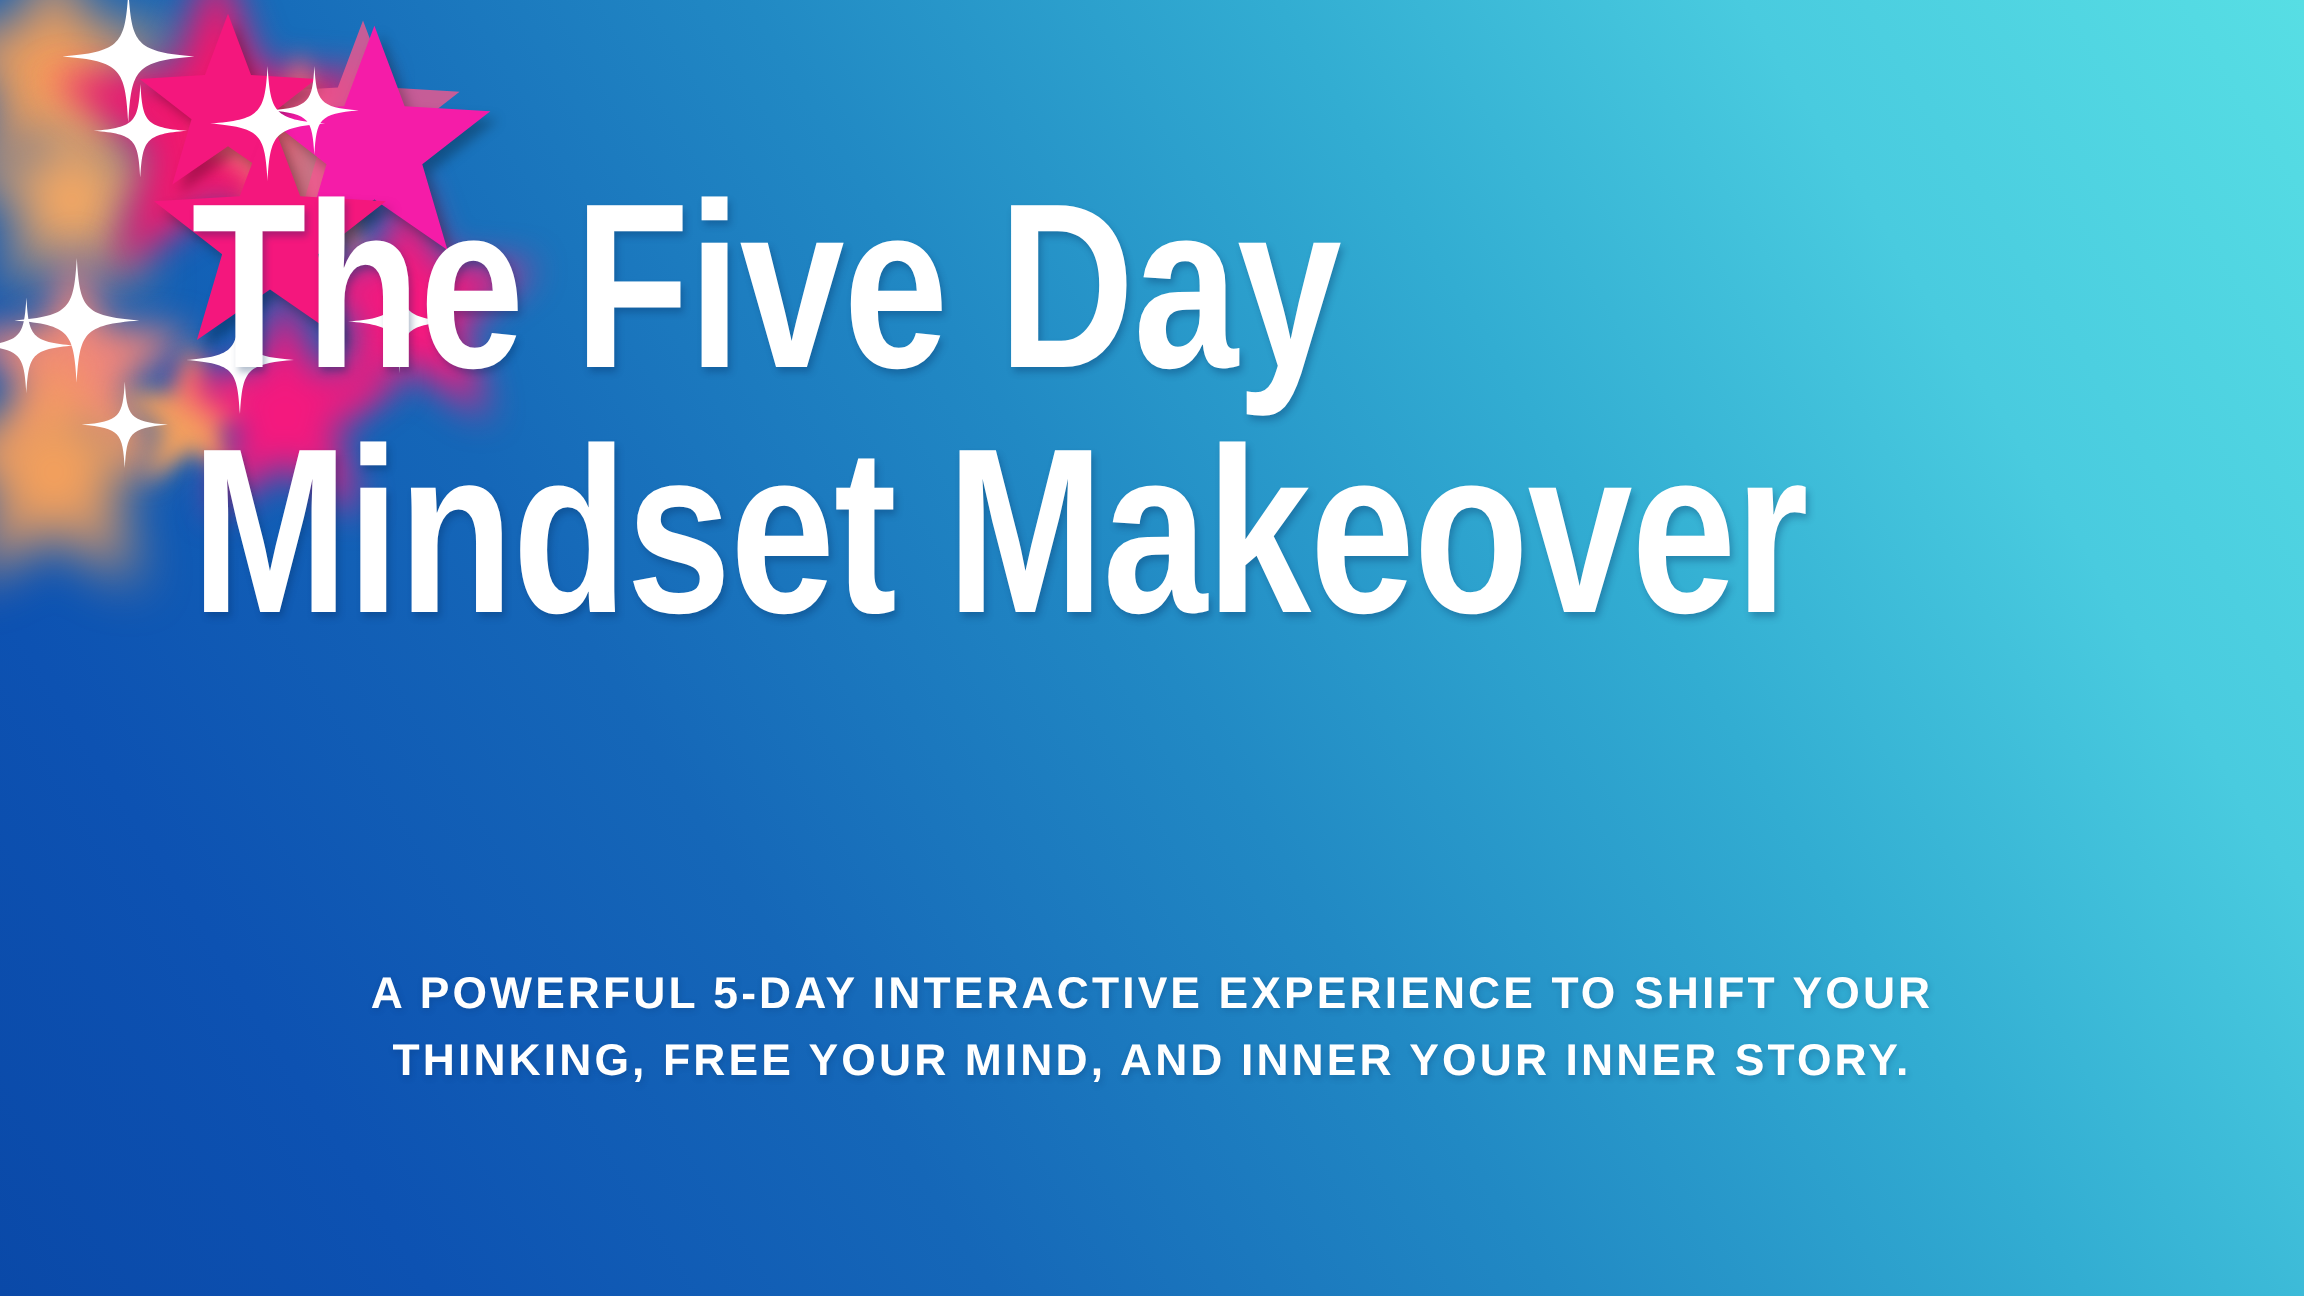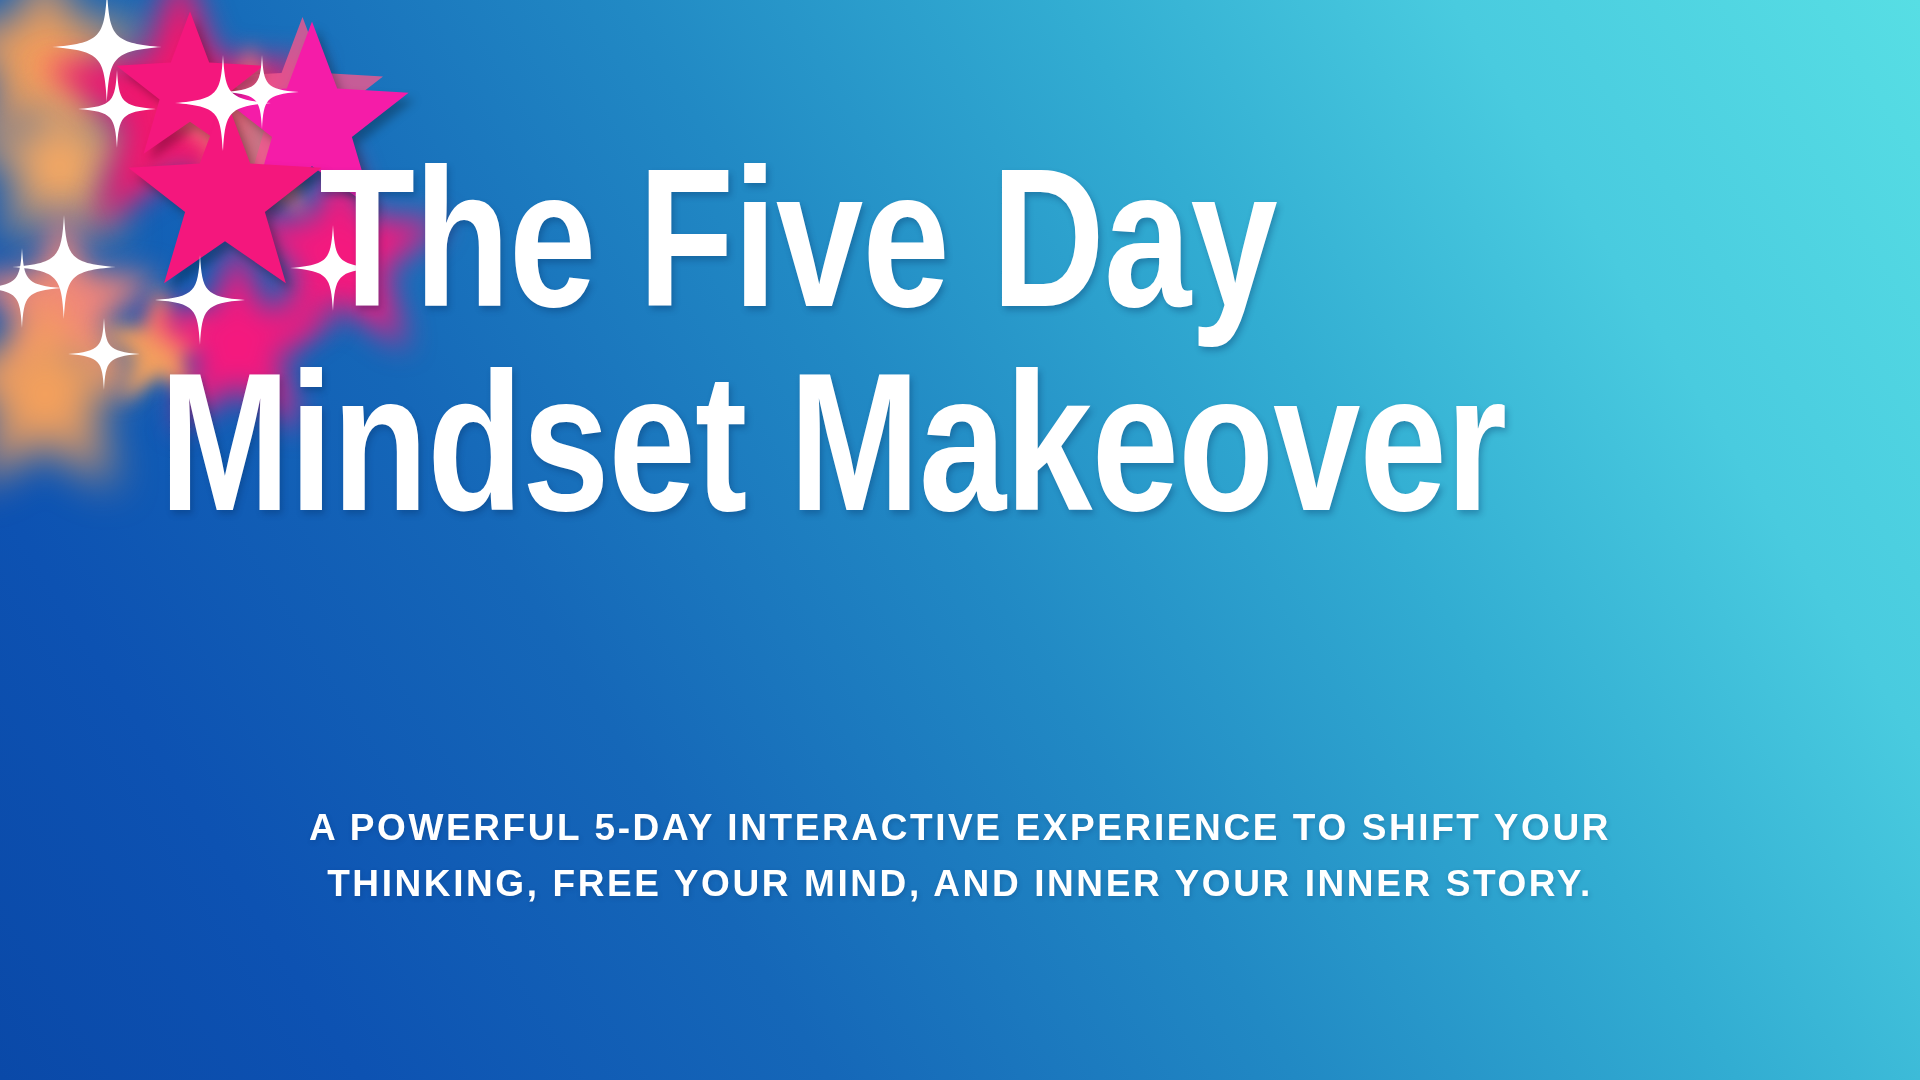--- a/index.html
+++ b/index.html
@@ -54,21 +54,21 @@
     pointer-events: none;
   }
   .sparkle svg { display: block; width: 100%; height: 100%; }
 
   
   #headline {
     position: absolute;
     left: 0;
     top: 148px;
     width: 1596px;
-    text-align: center;
+    text-align: left;
     color: #ffffff;
   }
 
   .title-line {
     display: block;
     color: #ffffff;
     font-family: "Liberation Sans Narrow", "Liberation Sans", sans-serif;
     font-weight: 700;
     font-stretch: condensed;
     line-height: 0.93;

